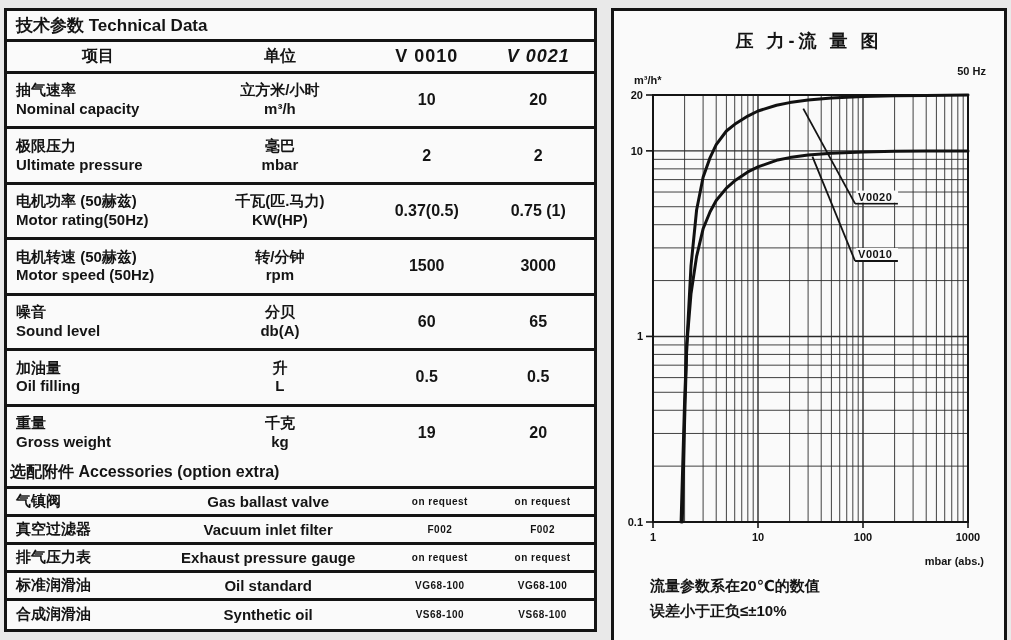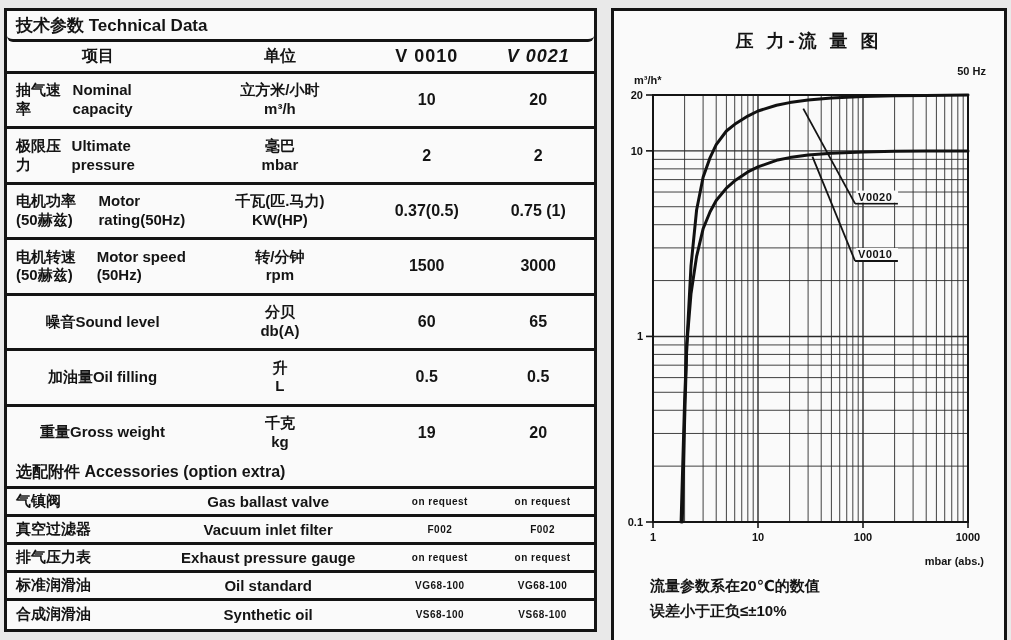--- a/index.html
+++ b/index.html
@@ -16,34 +16,34 @@
     background: #fafafa;
     border: 3px solid #141414;
   }
   #table-panel { left: 4px; top: 8px; width: 593px; height: 624px; }
   #chart-panel { left: 611px; top: 8px; width: 396px; height: 640px; }
 
   
   .tbl { display: flex; flex-direction: column; height: 100%; }
   .trow { border-bottom: 3px solid #141414; display: flex; align-items: center; }
   .trow:last-child { border-bottom: none; }
-  .trow-title { height: 31px; font-size: 17px; font-weight: 700; padding-left: 9px; border-radius: 6px; }
+  .trow-title { height: 31px; font-size: 17px; font-weight: 700; padding-left: 9px; }
   .trow-header { height: 32px; }
   .trow-header .hc { font-size: 16px; font-weight: 700; text-align: center; }
   .hc.h1 { width: 31%; }
   .hc.h2 { width: 31%; }
   .hc.h3 { width: 19%; font-size: 18px; letter-spacing: 1px; }
   .hc.h4 { width: 19%; font-size: 18px; letter-spacing: 1px; font-style: italic; }
   .spec-row { flex: 1; }
-  .spec-row .c1 { width: 31%; padding-left: 9px; display: flex; flex-direction: row; justify-content: center; }
+  .spec-row .c1 { width: 31%; padding-left: 9px; display: flex; flex-direction: column; justify-content: center; }
   .spec-row .c2 { width: 31%; text-align: center; display: flex; flex-direction: column; justify-content: center; }
   .spec-row .c3, .spec-row .c4 { width: 19%; text-align: center; font-size: 16px; font-weight: 700; }
   .spec-row .cn { font-size: 15px; font-weight: 700; line-height: 1.25; }
   .spec-row .en { font-size: 15px; font-weight: 700; line-height: 1.25; }
-  .acc-title { height: 30px; font-size: 16px; font-weight: 700; padding-left: 9px; }
+  .acc-title { height: 30px; font-size: 16px; font-weight: 700; padding-left: 3px; }
   .acc-row { height: 28px; }
   .acc-row .a1 { width: 24%; padding-left: 9px; font-size: 15px; font-weight: 700; }
   .acc-row .a2 { width: 41%; text-align: center; font-size: 15px; font-weight: 700; }
   .acc-row .a3, .acc-row .a4 { width: 17.5%; text-align: center; font-size: 10px; font-weight: 700; letter-spacing: 0.5px; }
 
   
   .chart-title { position: absolute; top: 18px; left: 0; width: 100%; text-align: center;
                  font-size: 18px; font-weight: 700; letter-spacing: 4px; }
   .hz-label   { position: absolute; top: 54px; right: 18px; font-size: 11px; font-weight: 700; }
   .y-unit     { position: absolute; top: 63px; left: 20px; font-size: 11px; font-weight: 700; }

